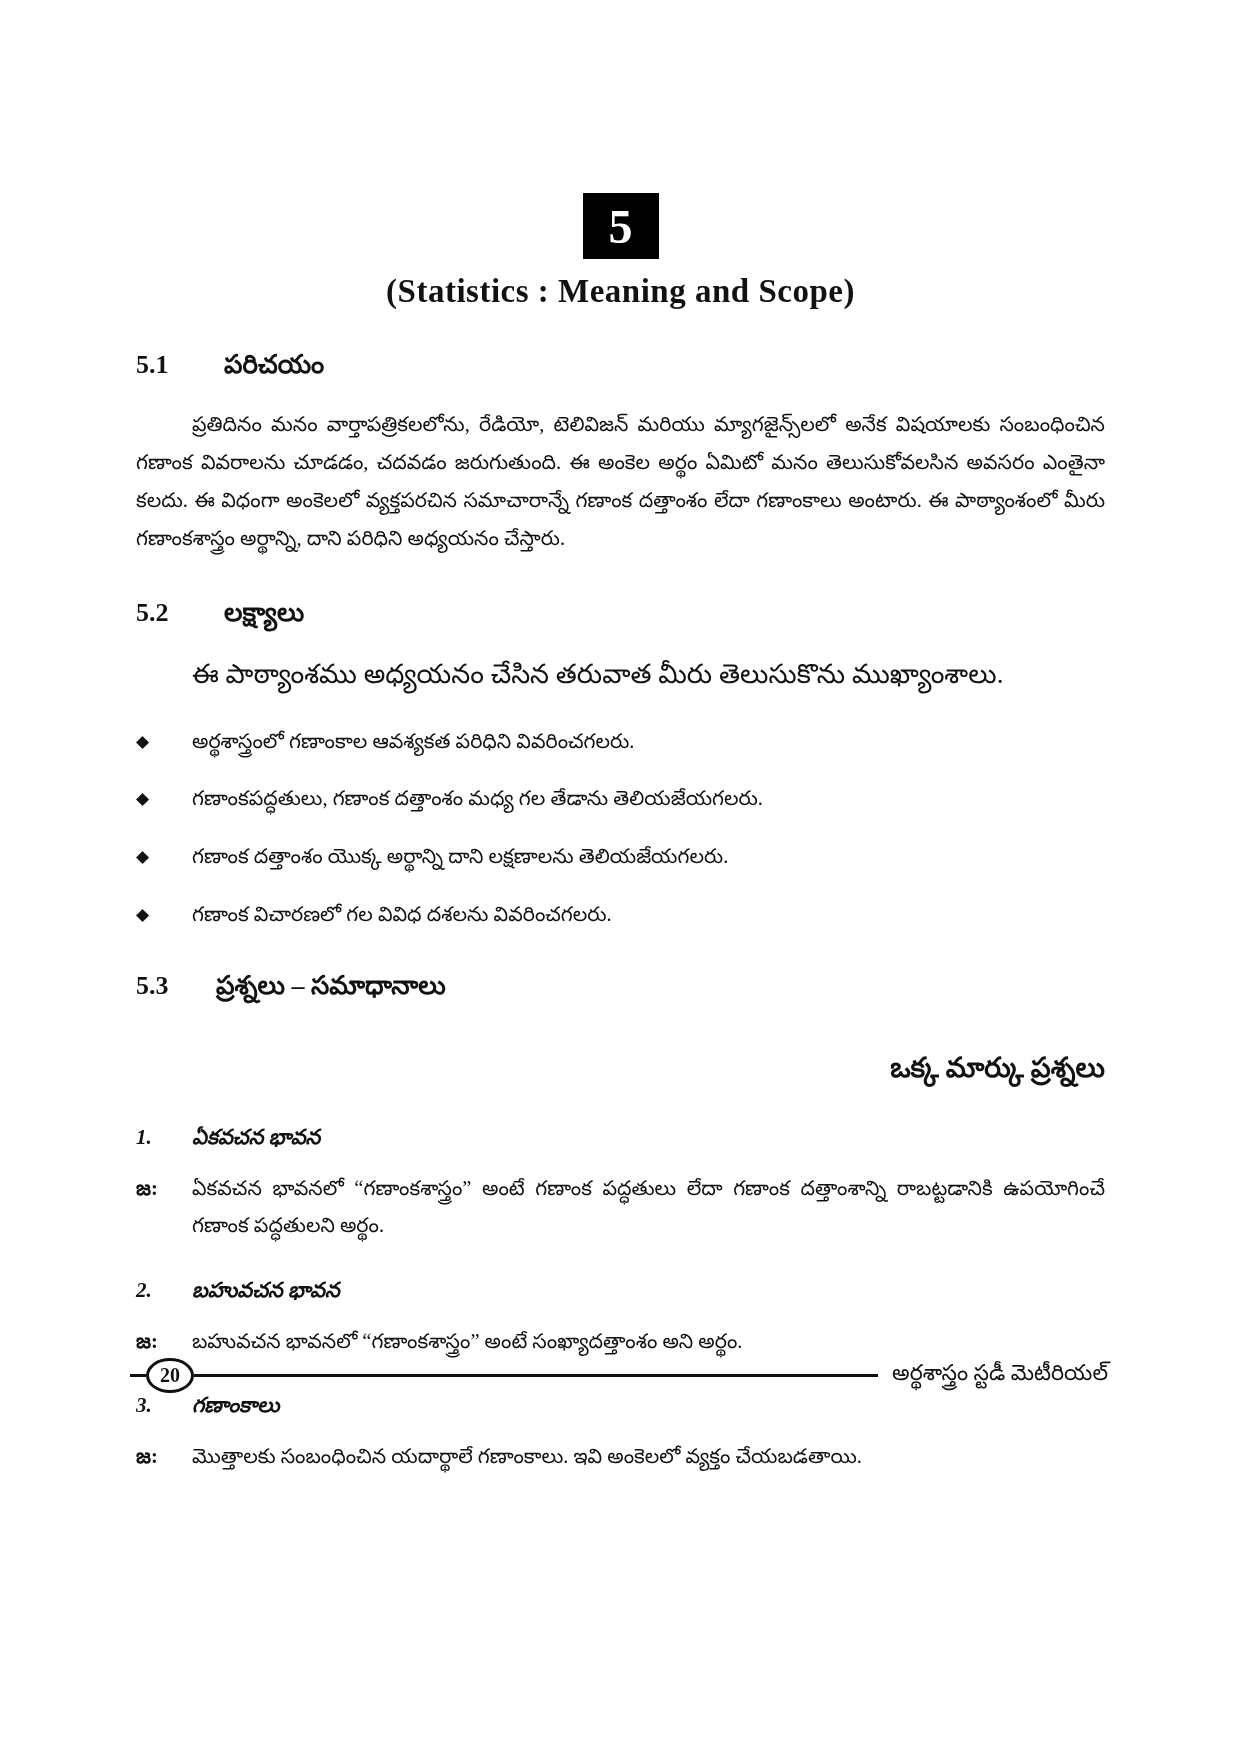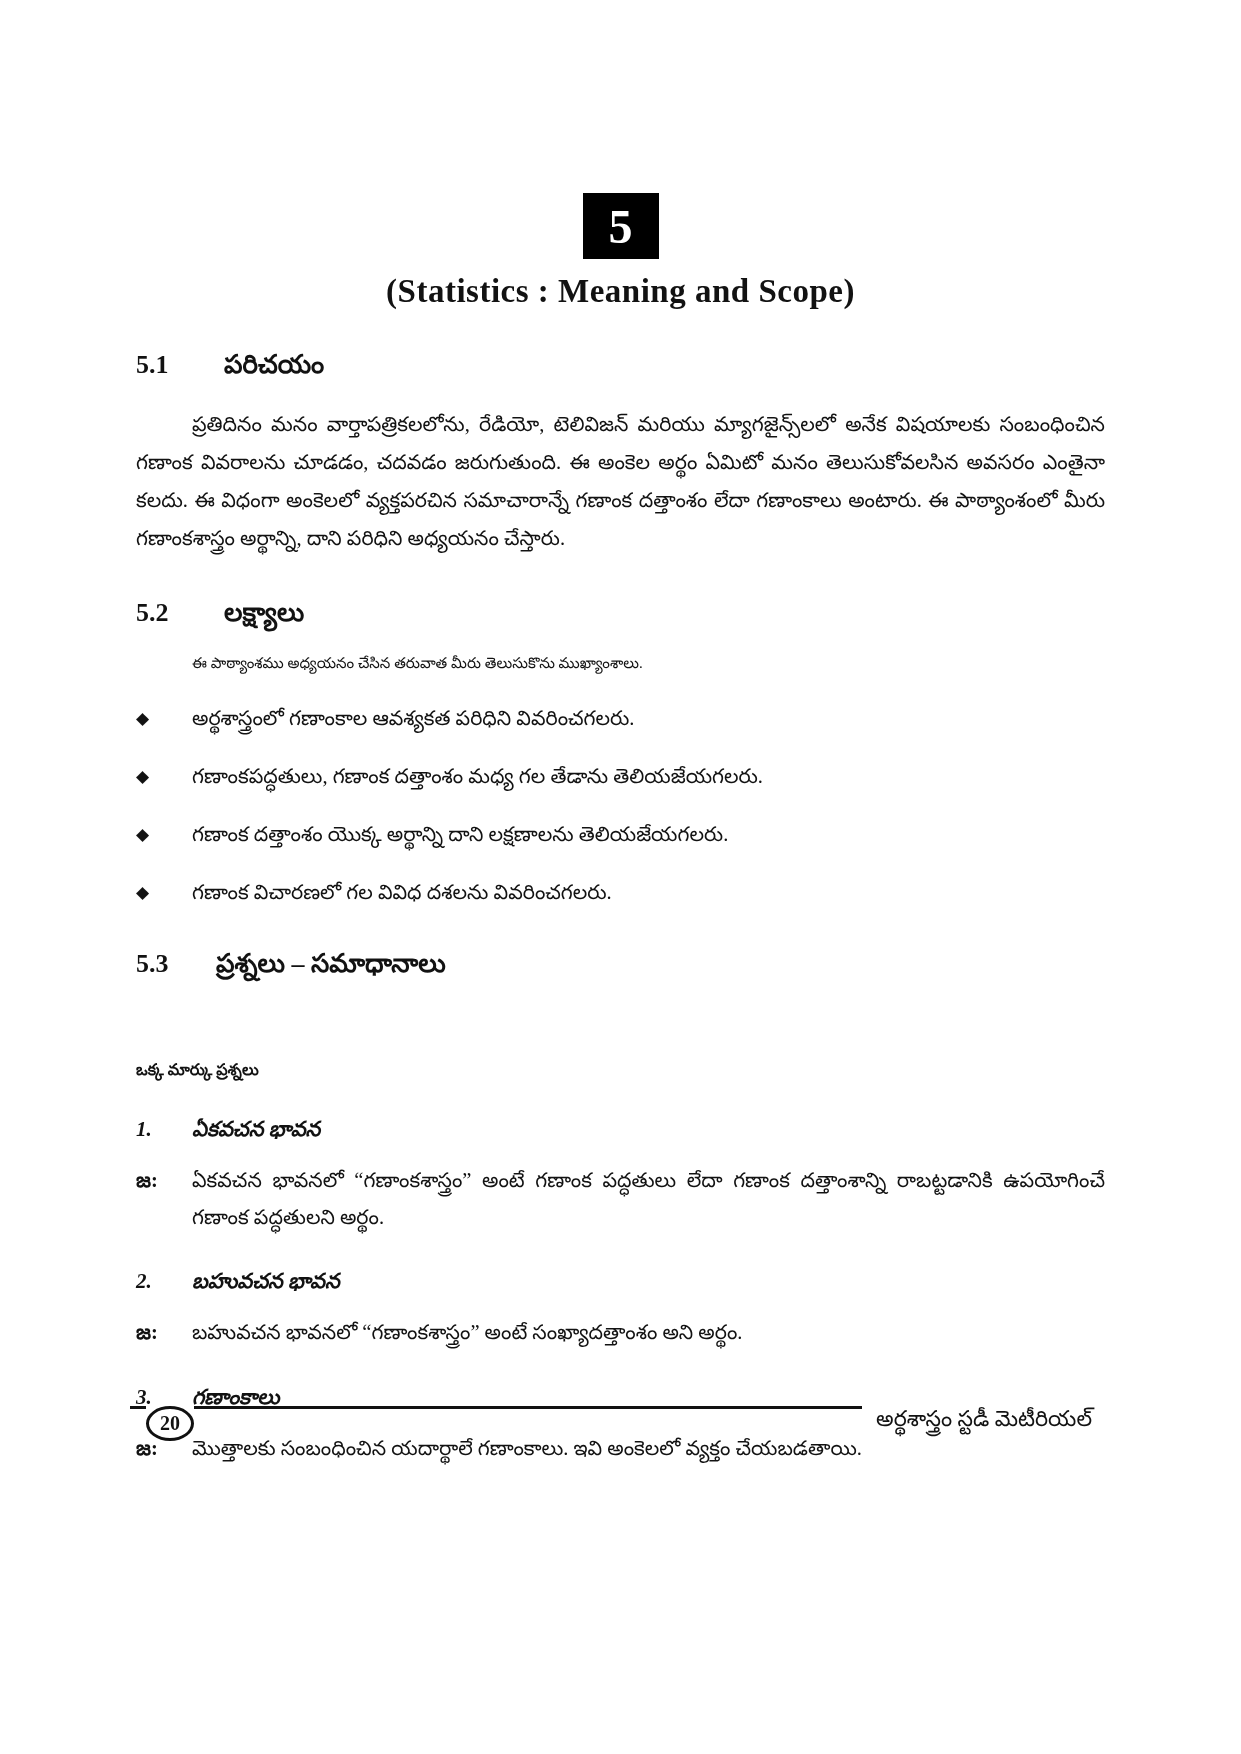--- a/index.html
+++ b/index.html
@@ -61,21 +61,21 @@
 
   
   .body-par {
     font-size: 20.5px;
     line-height: 1.85;
     text-align: justify;
     text-indent: 56px;
     margin-top: 20px;
   }
   .intro-line {
-    font-size: 15px;
+    font-size: 27px;
     line-height: 1.85;
     margin-top: 16px;
     padding-left: 56px;
   }
 
   
   .bullet-row {
     display: flex;
     align-items: flex-start;
     margin-top: 25px;
@@ -84,24 +84,24 @@
   }
   .bullet-icon {
     width: 56px;
     font-size: 17px;
     padding-top: 3px;
   }
   .bullet-text { flex: 1; }
 
   
   .sub-heading {
-    text-align: left;
-    font-weight: bold;
-    font-size: 16px;
-    margin-top: 76px;
+    text-align: right;
+    font-weight: bold;
+    font-size: 28px;
+    margin-top: 45px;
   }
   .qa-question {
     display: flex;
     font-weight: bold;
     font-style: italic;
     font-size: 21px;
     margin-top: 34px;
   }
   .qa-question .q-num { width: 56px; }
   .qa-answer {
@@ -110,25 +110,24 @@
     line-height: 1.8;
     margin-top: 16px;
   }
   .qa-answer .a-label { width: 56px; font-weight: bold; }
   .qa-answer .a-text { flex: 1; text-align: justify; }
 
   
   .footer {
     position: absolute;
     left: 130px;
-    right: 149px;
+    right: 133px;
     top: 1358px;
     display: flex;
-    align-items: flex-start;
-    margin-top: 48px;
+    align-items: center;
   }
   .footer .rule-start {
     width: 16px;
     height: 3px;
     background: #111111;
   }
   .page-oval {
     min-width: 48px;
     height: 35px;
     border: 3px solid #111111;

